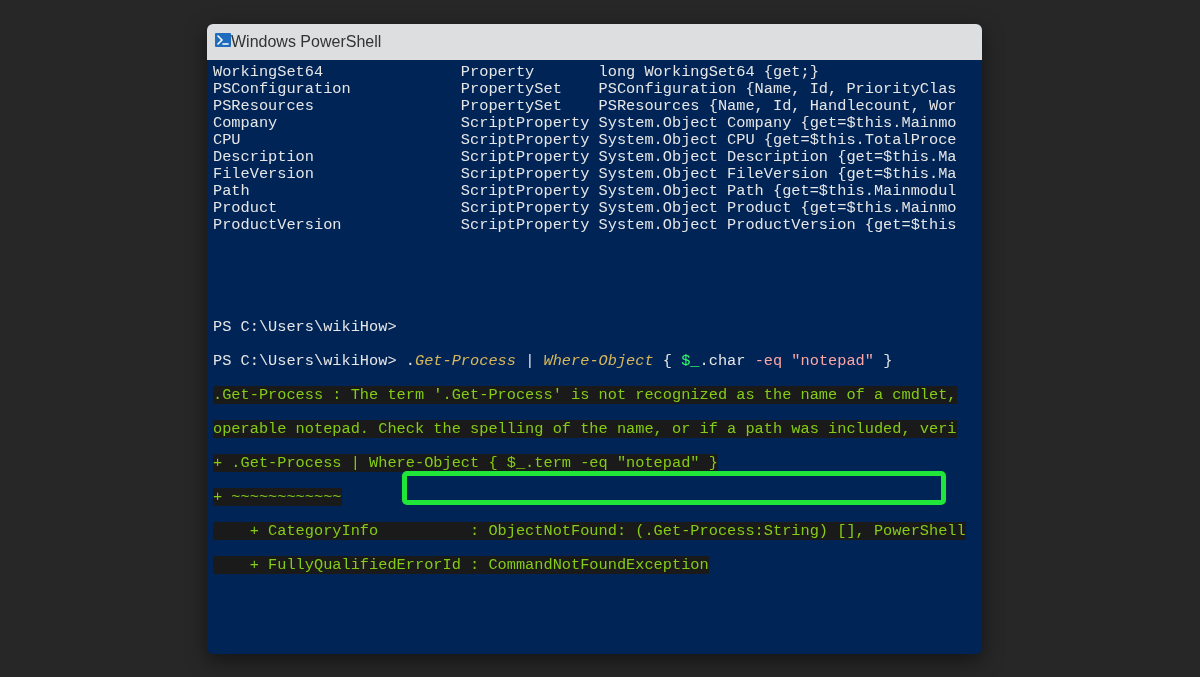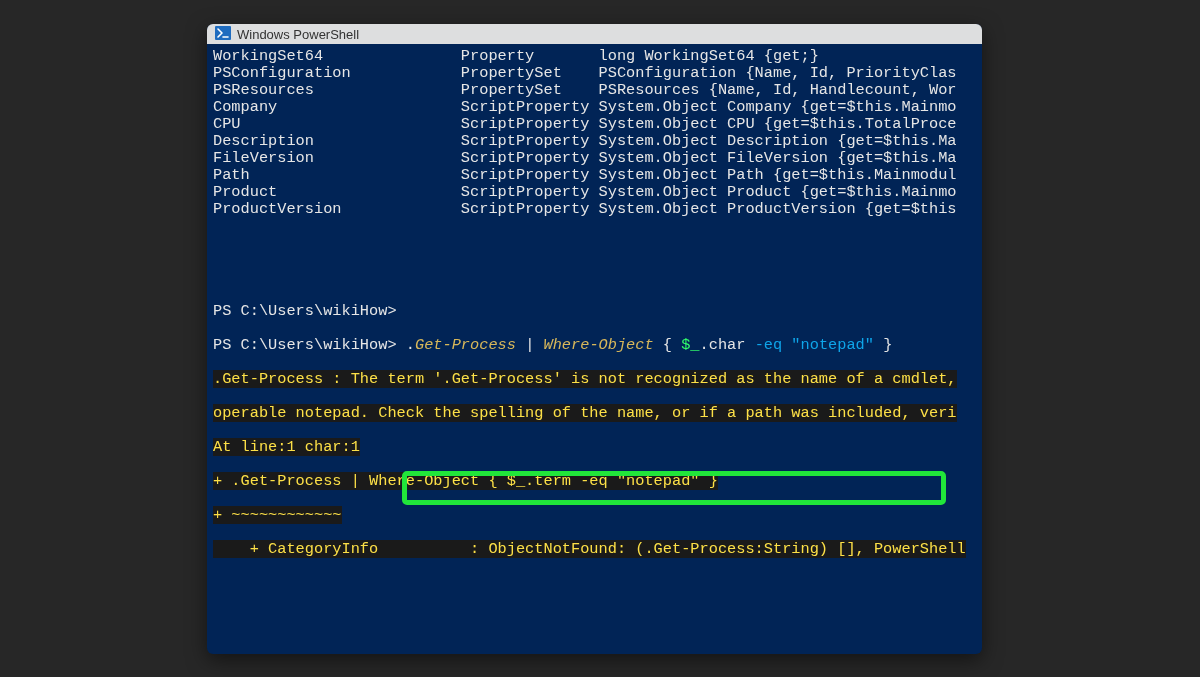--- a/index.html
+++ b/index.html
@@ -16,44 +16,43 @@
     left: 207px;
     top: 24px;
     width: 775px;
     height: 630px;
     background: #012456;
     border-radius: 6px;
     overflow: hidden;
     box-shadow: 0 6px 20px rgba(0,0,0,0.5);
   }
   .titlebar {
-    height: 20px;
+    height: 36px;
     background: #dddedf;
     display: flex;
     align-items: center;
     padding: 0 8px;
-    gap: 6px;
     color: #333;
     font-family: 'Segoe UI', Arial, sans-serif;
-    font-size: 13px;
+    font-size: 16px;
   }
   .titlebar svg { width: 16px; height: 16px; flex-shrink: 0; }
   .console {
     padding: 4px 6px 6px 6px;
     font-size: 15.3px;
     line-height: 17px;
     color: #e6e6e6;
     white-space: pre;
     font-family: Consolas, 'Courier New', monospace;
     letter-spacing: 0px;
   }
-  .err { color: #fde047; }
+  .err { color: #84cc16; }
   .errbg { background: #1a1a1a; }
   .grn { color: #31ff6b; }
-  .gry { color: #0ea5e9; }
+  .gry { color: #fca5a5; }
   .gold { color: #d7b75a; font-style: italic; }
 
   .highlight-box {
     position: absolute;
     border: 5px solid #21e63a;
     border-radius: 5px;
     pointer-events: none;
   }
 </style>
 </head>
@@ -71,24 +70,24 @@
     <span>Windows PowerShell</span>
   </div>
 
   <div class="console"><div id="members-block"><div>WorkingSet64               Property       long WorkingSet64 {get;}</div><div>PSConfiguration            PropertySet    PSConfiguration {Name, Id, PriorityClas</div><div>PSResources                PropertySet    PSResources {Name, Id, Handlecount, Wor</div><div>Company                    ScriptProperty System.Object Company {get=$this.Mainmo</div><div>CPU                        ScriptProperty System.Object CPU {get=$this.TotalProce</div><div>Description                ScriptProperty System.Object Description {get=$this.Ma</div><div>FileVersion                ScriptProperty System.Object FileVersion {get=$this.Ma</div><div>Path                       ScriptProperty System.Object Path {get=$this.Mainmodul</div><div>Product                    ScriptProperty System.Object Product {get=$this.Mainmo</div><div>ProductVersion             ScriptProperty System.Object ProductVersion {get=$this</div></div>
 <div> </div>
 <div> </div>
 <div>PS C:\Users\wikiHow&gt;</div>
 <div><span>PS C:\Users\wikiHow&gt; </span><span>.</span><span class="gold">Get-Process </span><span>| </span><span class="gold">Where-Object </span><span>{ </span><span class="grn">$_</span><span>.char </span><span class="gry">-eq </span><span class="gry">"notepad" </span><span>}</span></div>
 <div class="err"><span class="errbg">.Get-Process : The term '.Get-Process' is not recognized as the name of a cmdlet,</span></div>
 <div class="err"><span class="errbg">operable notepad. Check the spelling of the name, or if a path was included, veri</span></div>
-<div class="err"><span class="errbg">At line:1 char:1</span></div>
 <div class="err"><span class="errbg">+ .Get-Process | Where-Object { $_.term -eq "notepad" }</span></div>
 <div class="err"><span class="errbg">+ ~~~~~~~~~~~~</span></div>
 <div class="err"><span class="errbg">    + CategoryInfo          : ObjectNotFound: (.Get-Process:String) [], PowerShell</span></div>
+<div class="err"><span class="errbg">    + FullyQualifiedErrorId : CommandNotFoundException</span></div>
 <div> </div>
 
 
 
 
 
 
 
 </div>
 </div>

